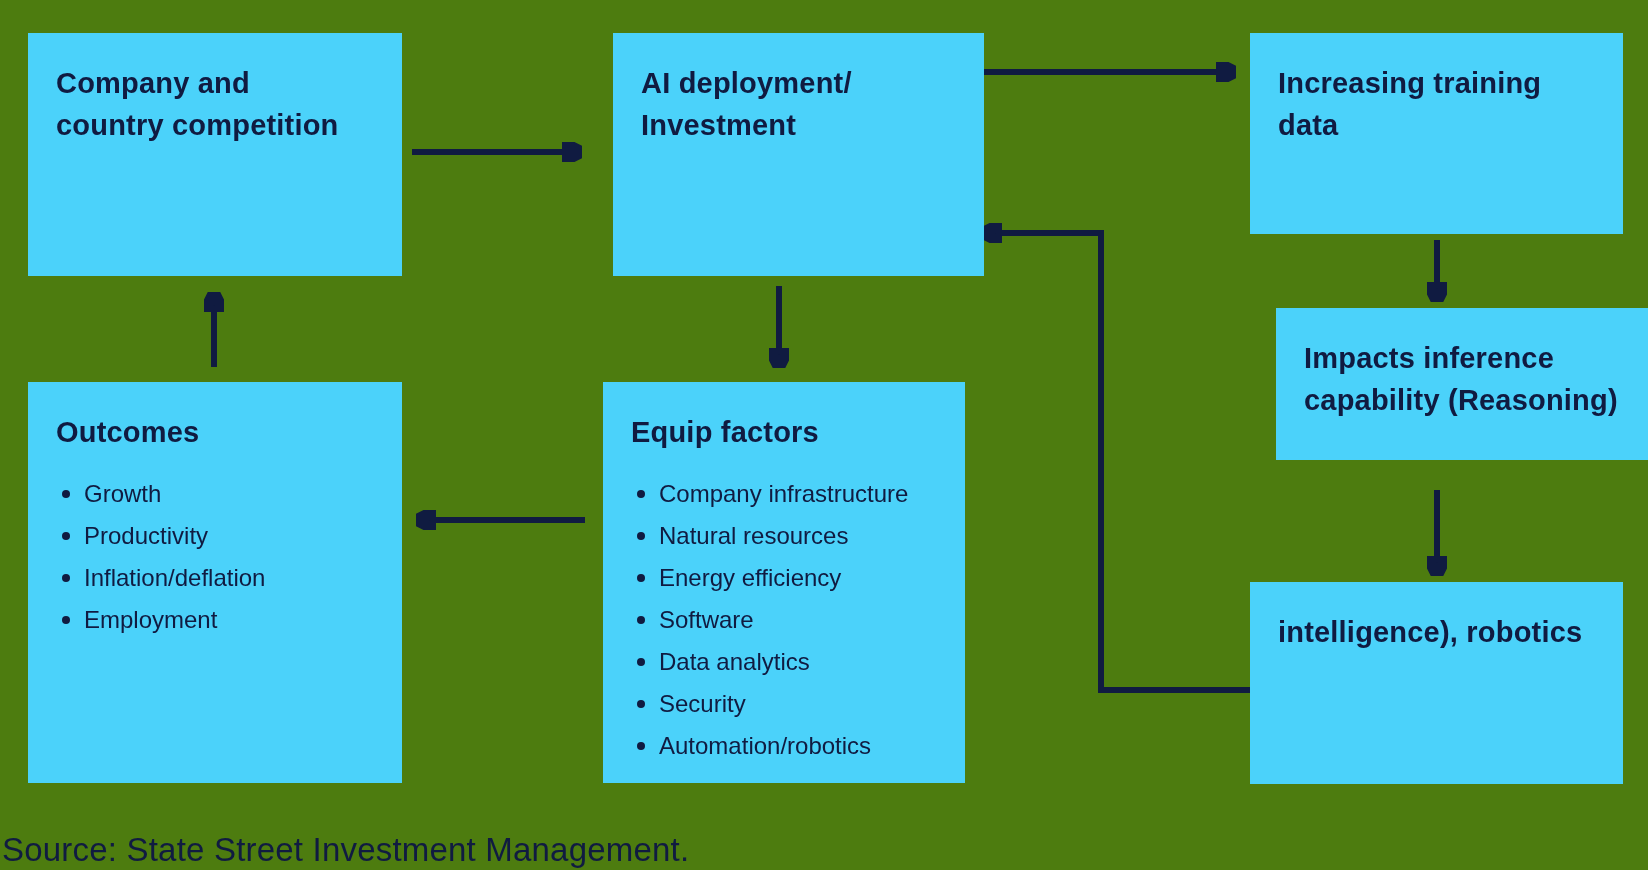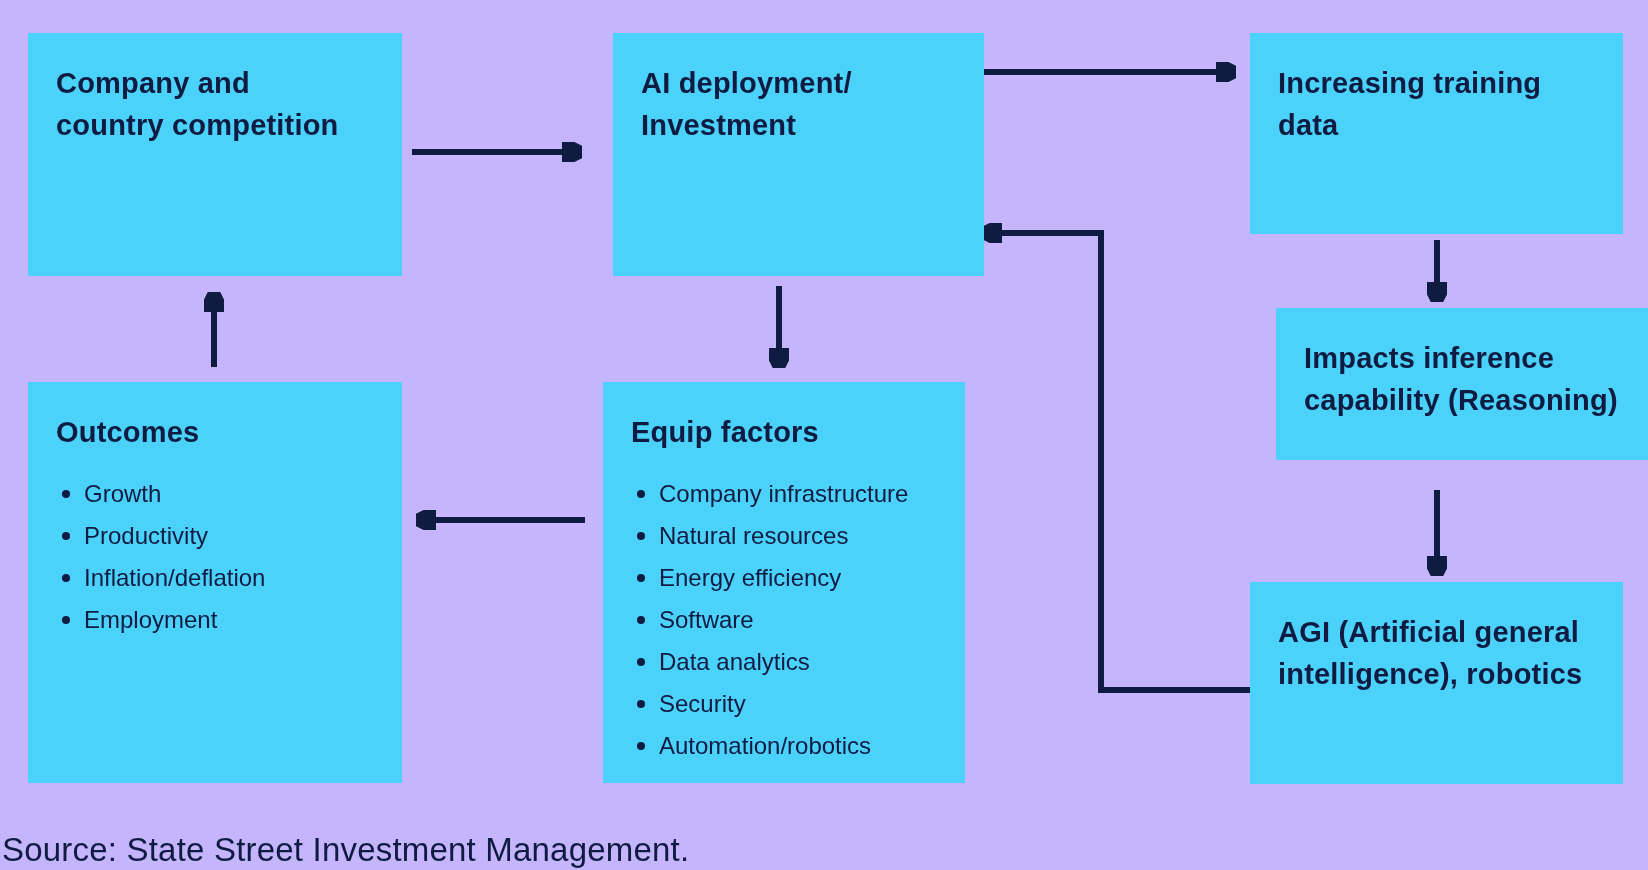--- a/index.html
+++ b/index.html
@@ -1,21 +1,21 @@
 <!DOCTYPE html>
 <html><head>
 <meta charset="utf-8">
 <style>
   html, body { margin: 0; padding: 0; background: #ffffff; }
   body { font-family: "Liberation Sans", sans-serif; }
   .canvas {
     position: relative;
     width: 1648px;
     height: 870px;
-    background: #c4b5fd;
+    background: #4d7c0f;
     overflow: hidden;
   }
   .arrow-layer {
     position: absolute;
     left: 0; top: 0;
     width: 1648px; height: 870px;
   }
   .arrow-layer path { stroke: #101b41; stroke-width: 6; fill: none; }
   .node {
     position: absolute;
@@ -103,21 +103,20 @@
   <div class="node node-increase">
     <span class="title-line">Increasing training data</span>
   </div>
 
   <div class="node node-impacts">
     <span class="title-line">Impacts inference</span>
     <span class="title-line">capability (Reasoning)</span>
   </div>
 
   <div class="node node-agi">
-    <span class="title-line">AGI (Artificial general</span>
     <span class="title-line">intelligence), robotics</span>
   </div>
 
   <div class="node node-equip">
     <span class="title-line">Equip factors</span>
     <ul>
       <li>Company infrastructure</li>
       <li>Natural resources</li>
       <li>Energy efficiency</li>
       <li>Software</li>

